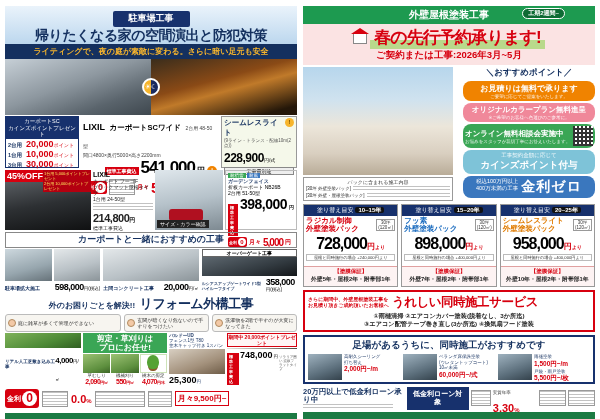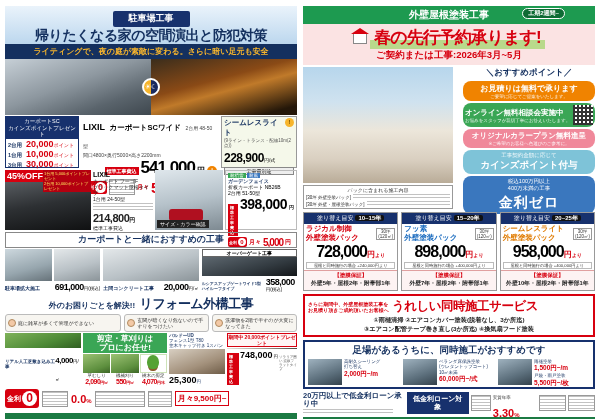--- a/index.html
+++ b/index.html
@@ -122,21 +122,21 @@
   .pbox .t1 { font-size:8px; font-weight:bold; }
   .pbox .t2 { font-size:4.5px; opacity:.9; }
   .pb1 { background:#f08300; }
   .pb2 { background:#3aa655; display:flex; align-items:center; gap:2px; text-align:left; }
   .pb2 .tx { flex:1; }
   .qr { width:20px; height:20px; background:#fff; flex:none;
         background-image:repeating-linear-gradient(0deg,#333 0 2px,transparent 2px 4px),repeating-linear-gradient(90deg,#333 0 2px,transparent 2px 4px); }
   .pb3 { background:#f0889a; }
   .pb4 { background:#7ec3d8; }
   .pb4 .t1 { font-size:9.5px; }
-  .pb5 { background:#3a77be; display:flex; align-items:center; gap:3px; padding:2px 2px;flex-direction:column; }
+  .pb5 { background:#3a77be; display:flex; gap:3px; padding:2px 13px; }
   .pb5 .hd { font-size:5.5px; text-align:left; line-height:1.2; flex:1; }
   .pb5 .big { font-size:14px; font-weight:bold; letter-spacing:1px; }
   .pkgrow { display:flex; gap:3px; margin-top:3px; height:88px; }
   .pkg { flex:1; border:1px solid #999; display:flex; flex-direction:column; }
   .pkghead { background:#17316d; color:#fff; font-size:6px; text-align:center; padding:1px 0; }
   .pkghead .yr { background:#111; border-radius:2px; padding:0 3px; margin-left:2px; font-weight:bold; }
   .pkgname { display:flex; padding:1px 2px; align-items:center; }
   .pkgname .nm { flex:1; font-weight:bold; font-size:7.5px; line-height:1.15; }
   .pkg:nth-child(1) .nm { color:#d7000f; }
   .pkg:nth-child(2) .nm { color:#1a6bbf; }
@@ -287,21 +287,21 @@
     <div class="recoband">カーポートと一緒におすすめの工事</div>
 
     <div class="recorow">
       <div class="rcard">
         <div style="display:flex;gap:2px;flex:1">
           <div class="rphoto" style="flex:1"></div>
           <div class="rphoto g2" style="flex:1"></div>
         </div>
         <div class="rcap">
           <span class="c">駐車場拡大施工</span>
-          <span><span class="p">691,000</span><span class="u">円(税込)</span></span>
+          <span><span class="p">598,000</span><span class="u">円(税込)</span></span>
         </div>
       </div>
       <div class="rcard">
         <div class="rphoto g2"></div>
         <div class="rcap">
           <span class="c">土間コンクリート工事</span>
           <span><span class="p">20,000</span><span class="u">円/㎡</span></span>
         </div>
       </div>
       <div class="rcard">
@@ -425,30 +425,30 @@
               <span class="fl flines"></span>
             </div>
         </div>
       </div>
       <div class="pointscol">
         <div class="ph">＼おすすめポイント／</div>
         <div class="pbox pb1">
           <div class="t1">お見積りは無料で承ります</div>
           <div class="t2">ご要望に応じてご提案をいたします。</div>
         </div>
+        <div class="pbox pb3">
+          <div class="t1" style="font-size:7.5px">オリジナルカラープラン無料進呈</div>
+          <div class="t2">※ご希望のお客様へ色選びのご参考に。</div>
+        </div>
         <div class="pbox pb2">
           <div class="tx">
             <div class="t1" style="font-size:7.5px">オンライン無料相談会実施中</div>
             <div class="t2">お悩みをスタッフが親切丁寧にお答えいたします。</div>
           </div>
           <div class="qr"></div>
-        </div>
-        <div class="pbox pb3">
-          <div class="t1" style="font-size:7.5px">オリジナルカラープラン無料進呈</div>
-          <div class="t2">※ご希望のお客様へ色選びのご参考に。</div>
         </div>
         <div class="pbox pb4">
           <div class="t2" style="font-size:5.5px">工事契約金額に応じて</div>
           <div class="t1">カインズポイント付与</div>
         </div>
         <div class="pbox pb5">
           <div class="hd pre">税込100万円以上
 400万未満の工事</div>
           <div class="big">金利ゼロ</div>
         </div>

